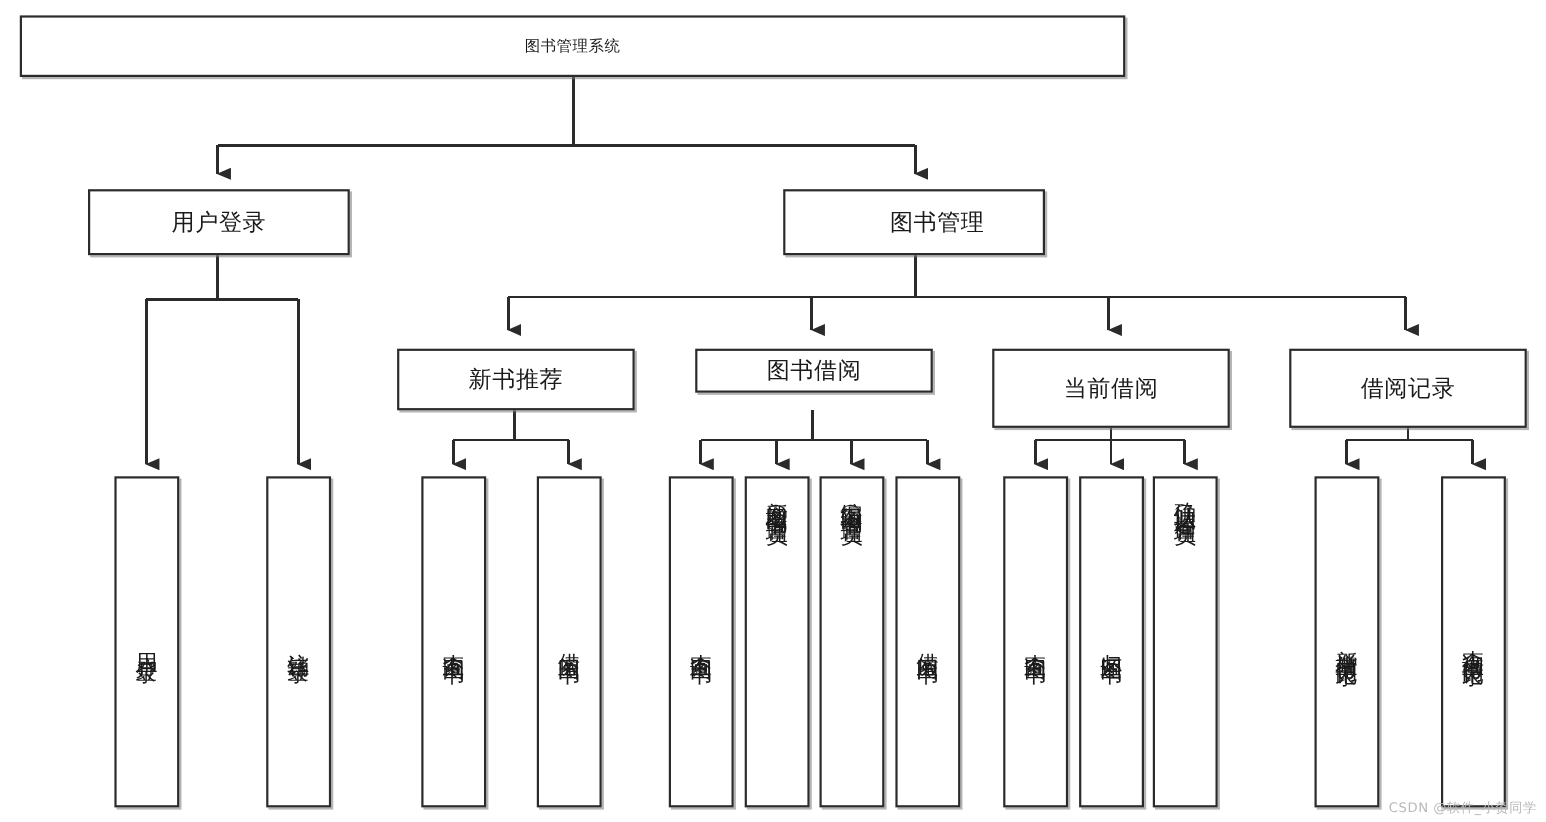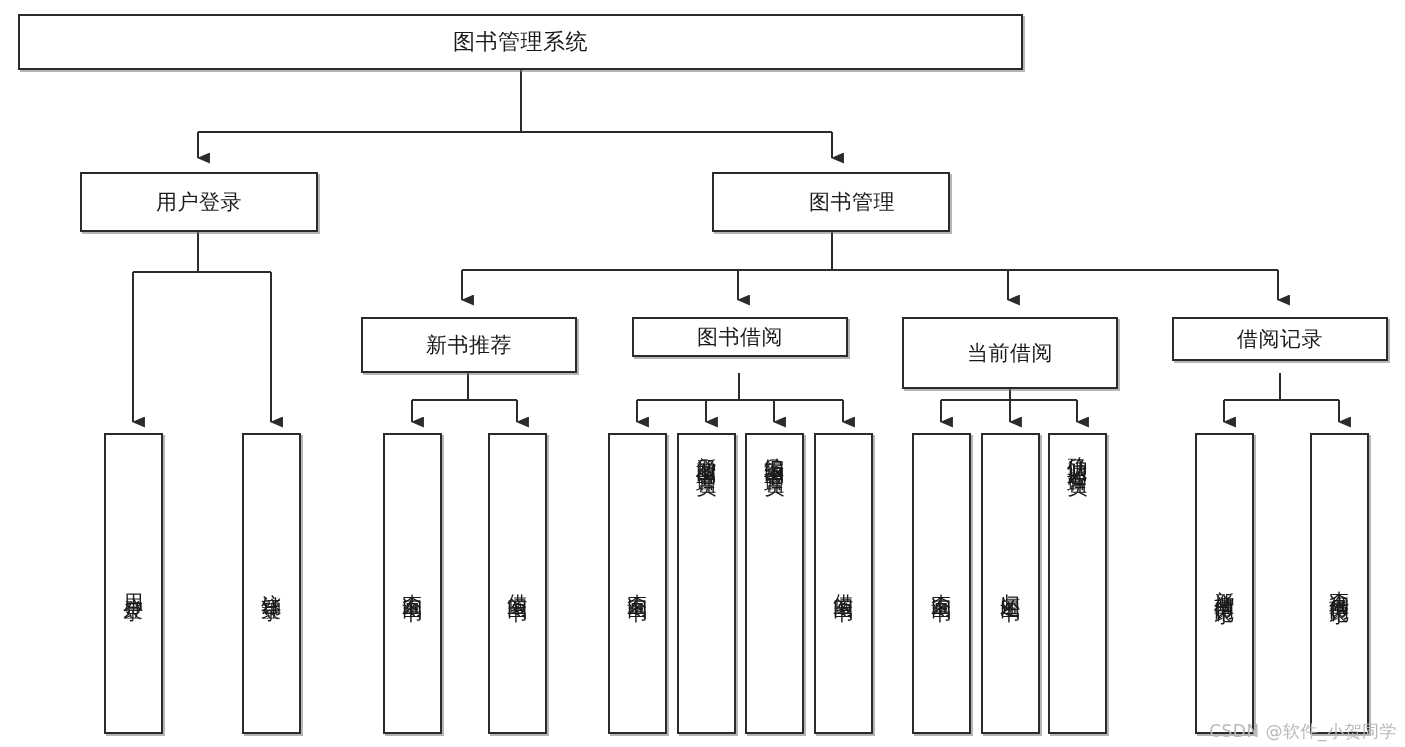--- a/index.html
+++ b/index.html
@@ -41,21 +41,21 @@
     text-align: center;
     line-height: 1.05;
     letter-spacing: 0.5px;
   }
   
   .node.horiz .label {
     font-size: 21px;
     writing-mode: horizontal-tb;
     white-space: nowrap;
   }
-  .node.root .label { font-size: 22px; }
+  .node.root .label { font-size: 14px; }
   
   .node.vert {
     align-items: flex-start;
     padding-top: 6px;
   }
   .node.vert .label {
     writing-mode: vertical-rl;
     text-orientation: upright;
     font-size: 20px;
     line-height: 1.12;
@@ -63,21 +63,21 @@
     white-space: nowrap;
   }
   .node.vert.mid {
     align-items: center;
     padding-top: 0;
   }
   #watermark {
     position: absolute;
     right: 8px;
     bottom: 4px;
-    font-size: 17px;
+    font-size: 12px;
     color: #b9b9b9;
     letter-spacing: 0.5px;
     z-index: 5;
     white-space: nowrap;
   }
 </style>
 </head>
 <body>
 
 <div id="canvas">
@@ -149,21 +149,21 @@
   </div>
 
   <div class="node horiz" style="left:632px; top:317px; width:216px; height:40px;">
     <span class="label">图书借阅</span>
   </div>
 
   <div class="node horiz" style="left:902px; top:317px; width:216px; height:72px;">
     <span class="label">当前借阅</span>
   </div>
 
-  <div class="node horiz" style="left:1172px; top:317px; width:216px; height:44px;">
+  <div class="node horiz" style="left:1172px; top:317px; width:216px; height:72px;">
     <span class="label">借阅记录</span>
   </div>
 
   <div class="node vert mid" style="left:104px; top:433px; width:59px; height:301px;">
     <span class="label">用户登录</span>
   </div>
 
   <div class="node vert mid" style="left:242px; top:433px; width:59px; height:301px;">
     <span class="label">注销登录</span>
   </div>

